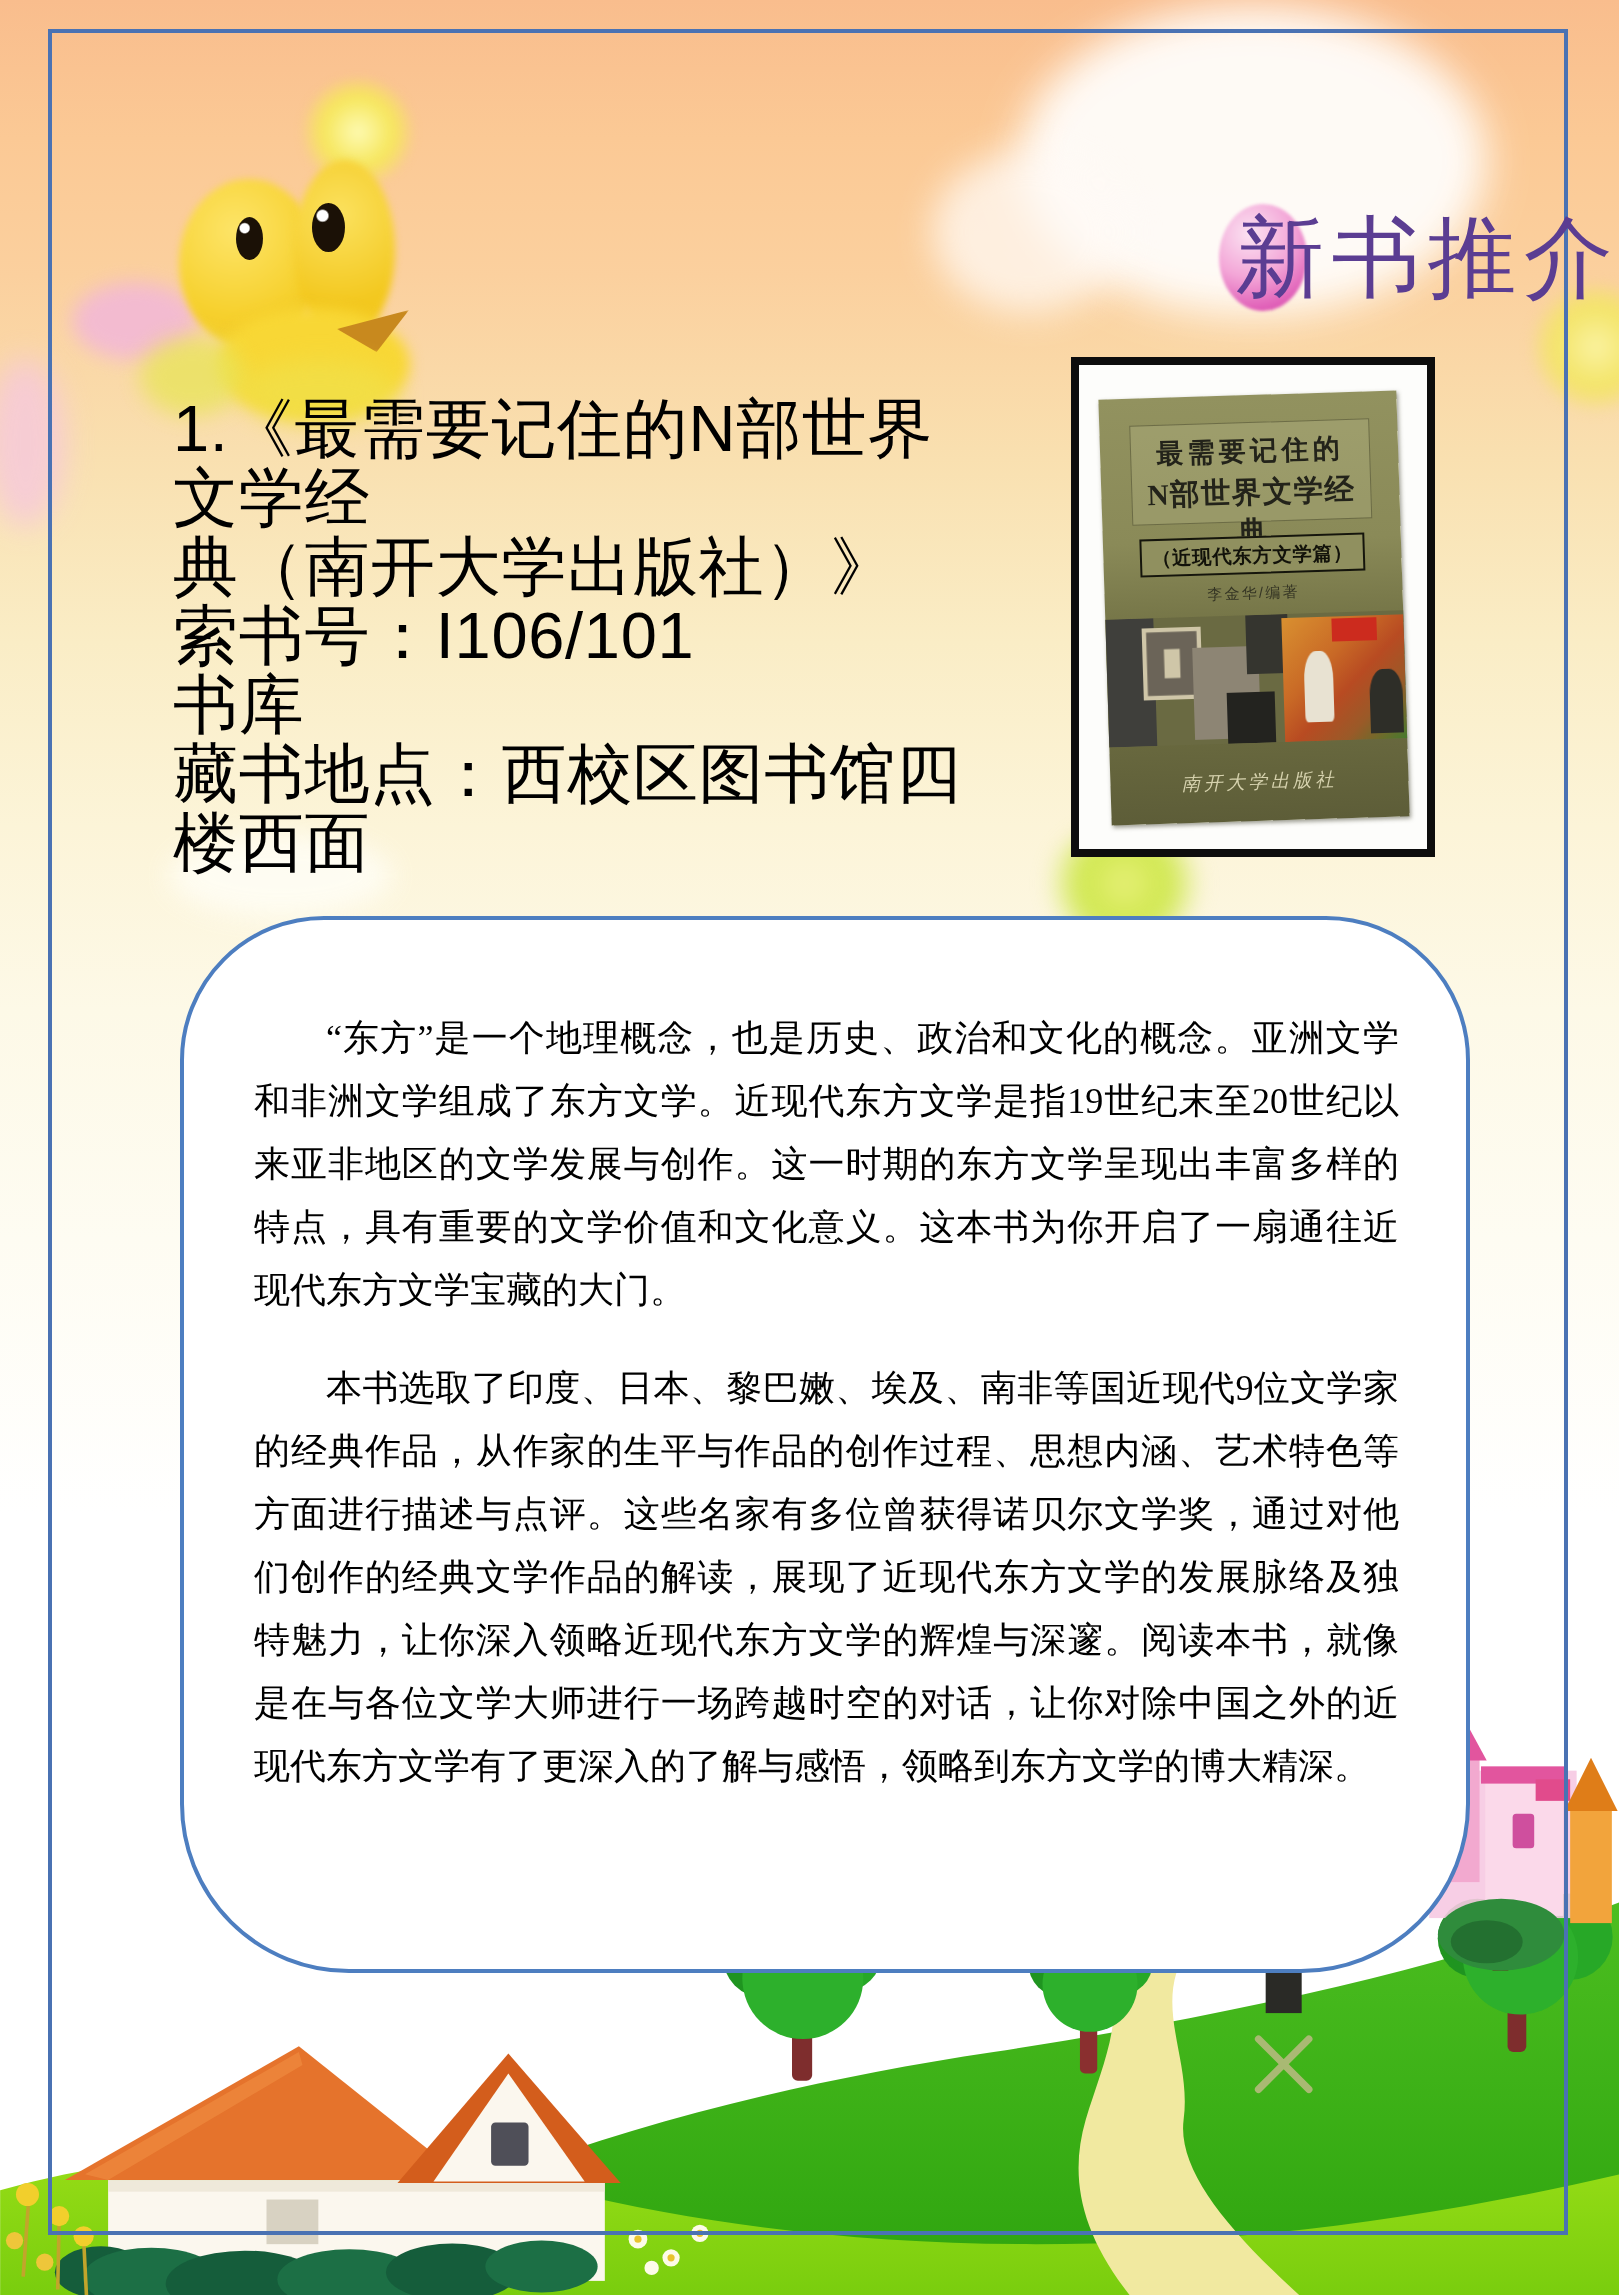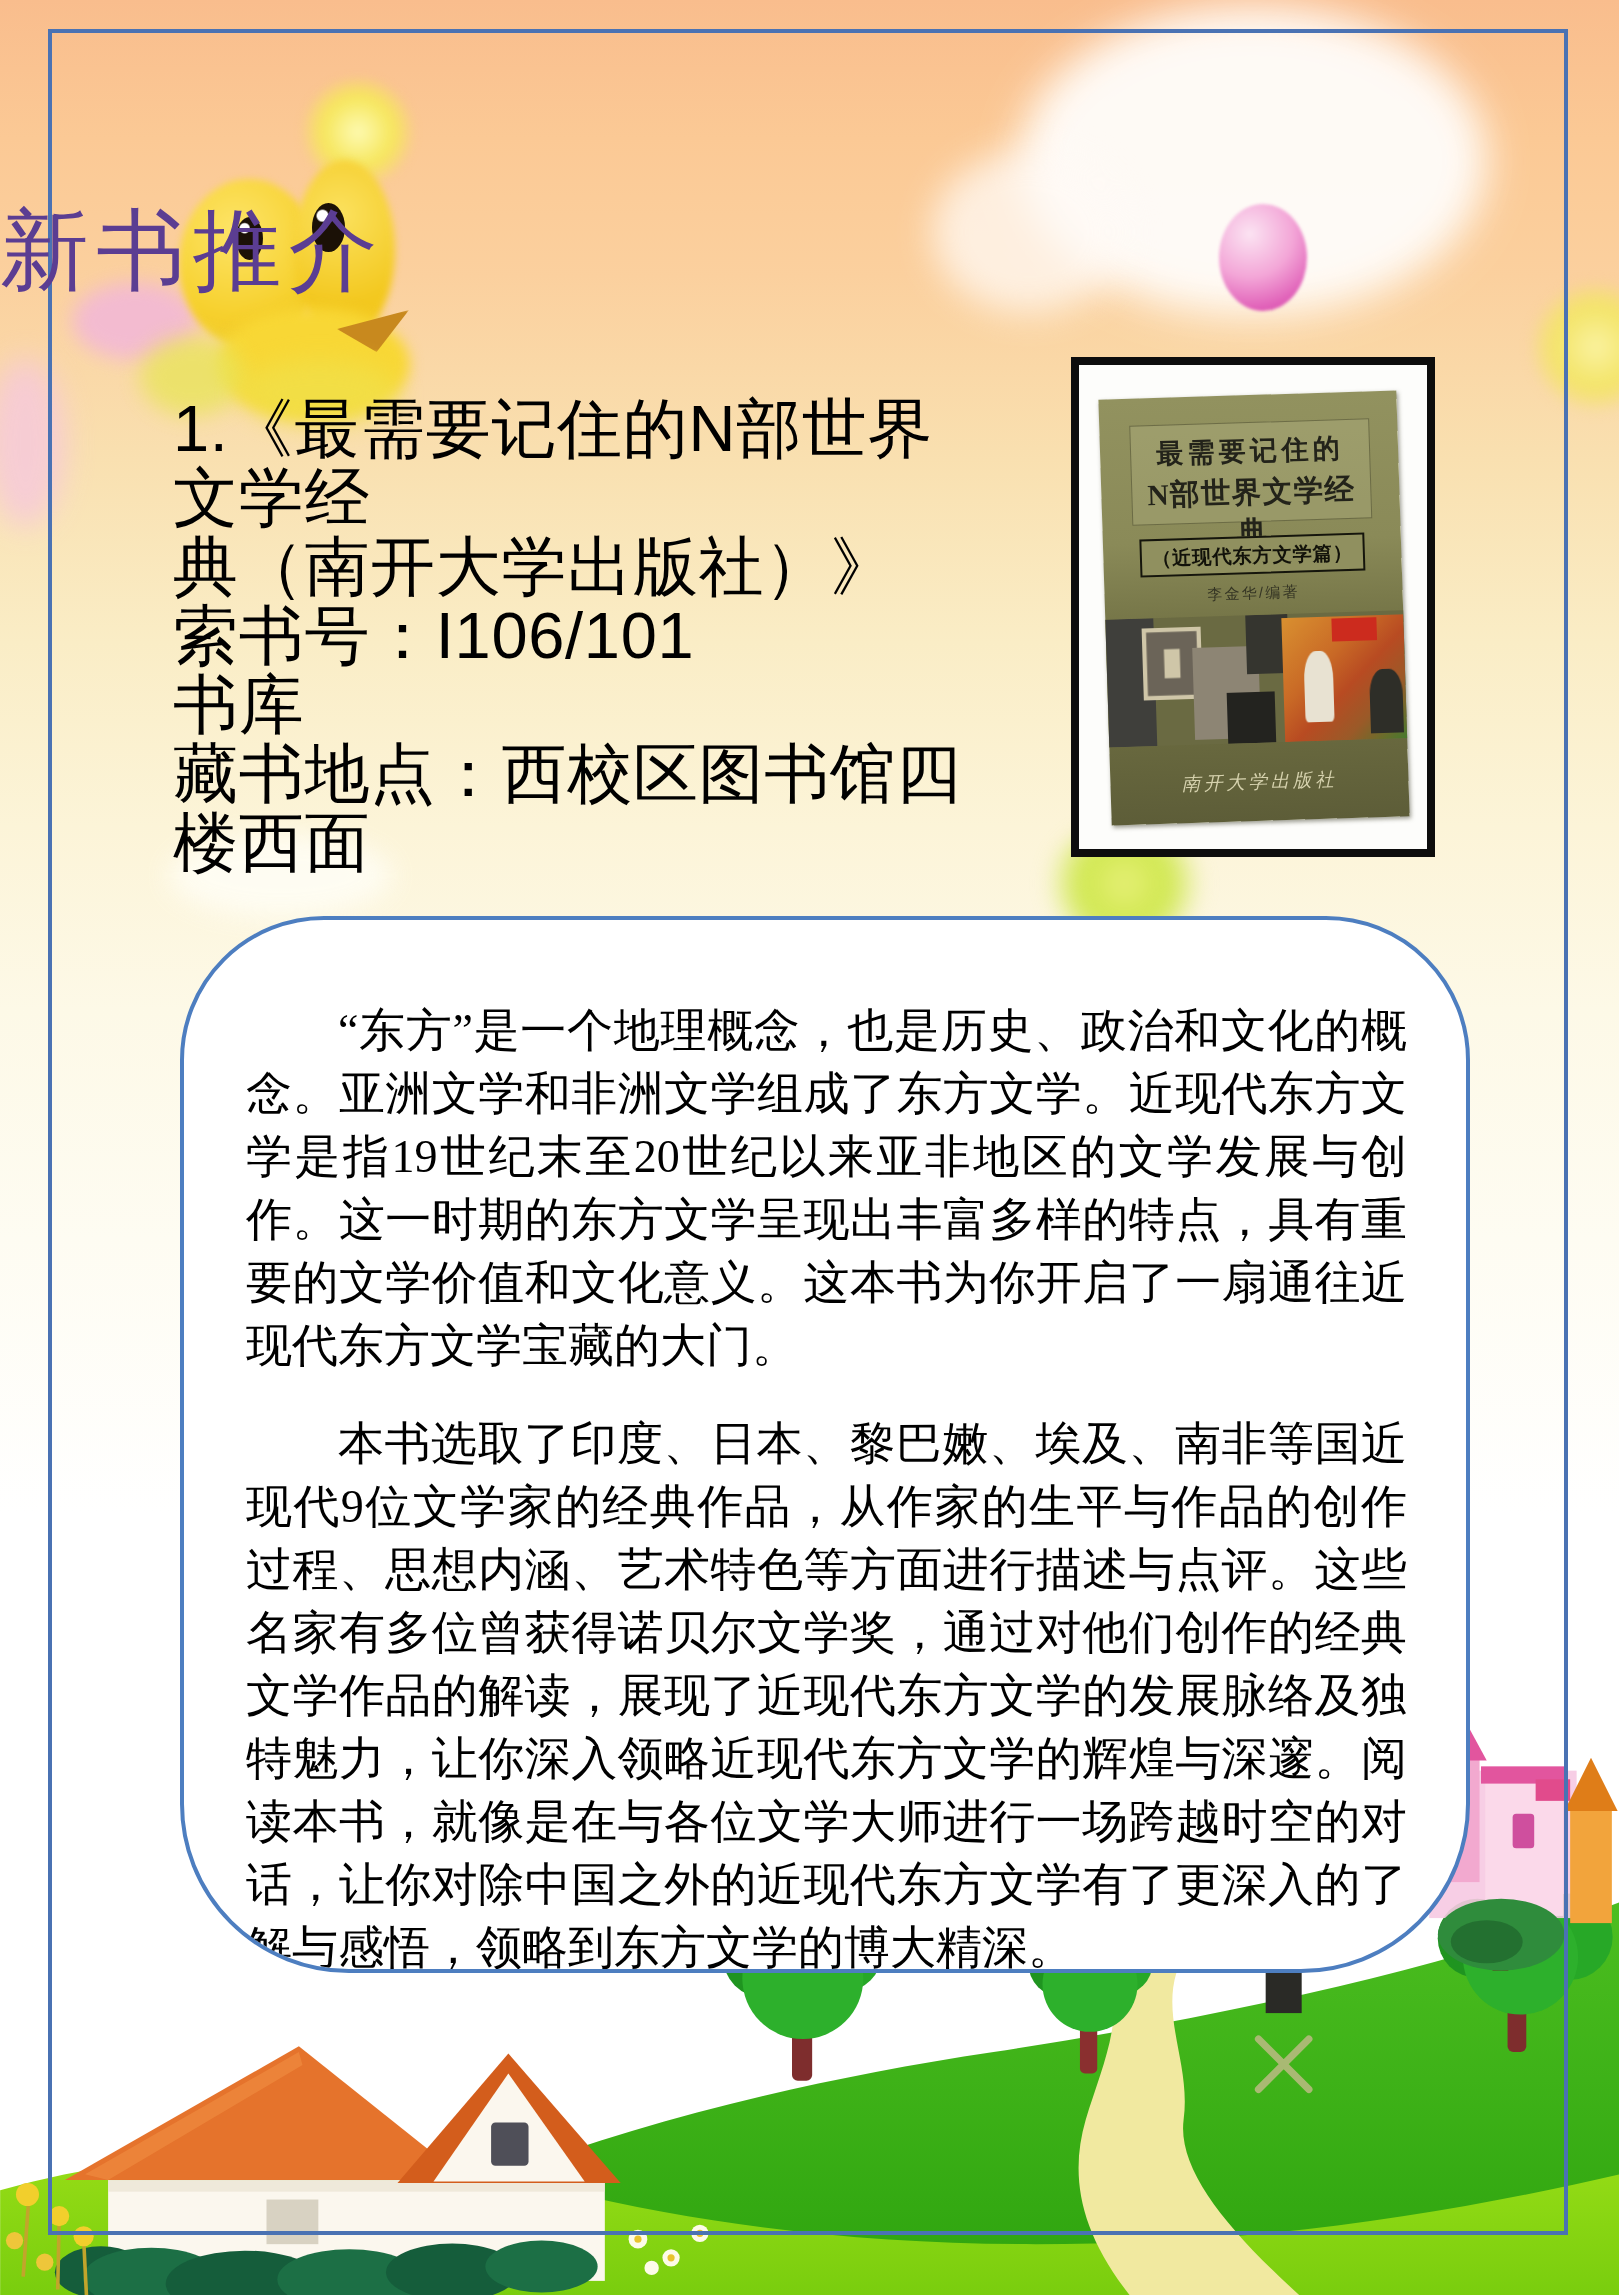--- a/index.html
+++ b/index.html
@@ -10,22 +10,22 @@
           #faedc6 28%, #fcf4d8 36%, #fdf9e7 44%, #fefcf2 54%,
           #ffffff 66%, #ffffff 100%);}
   .abs{position:absolute;}
   
   .blob{position:absolute;border-radius:50%;}
   .z1{z-index:1;} .z2{z-index:2;}
   
   .frame{position:absolute;left:48px;top:29px;width:1512px;height:2198px;
          border:4.3px solid #4a72b3;z-index:3;}
   
-  .title{position:absolute;left:0;top:207px;width:1620px;text-align:left;
-         font-family:Liberation Mono, monospace;font-size:89px;line-height:101px;
+  .title{position:absolute;left:0;top:207px;width:1620px;text-align:right;
+         font-family:Liberation Sans, sans-serif;font-size:89px;line-height:101px;
          color:#5b3d92;letter-spacing:7.2px;z-index:4;}
   
   .info{position:absolute;left:173px;top:394px;width:806px;z-index:4;
         font-size:65px;line-height:69px;color:#000;letter-spacing:0.7px;}
   .info span{display:block;}
   
   .photo{position:absolute;left:1071px;top:357px;width:348px;height:484px;
          background:#fdfdfb;border:8.6px solid #0d0d0d;z-index:4;}
   .book{position:absolute;left:26px;top:30px;width:298px;height:426px;
         transform:rotate(-1.8deg);
@@ -45,22 +45,22 @@
         background:#6a6a42;overflow:hidden;}
   .collage div{position:absolute;filter:blur(0.7px);}
   .pub{position:absolute;left:0;top:374px;width:100%;text-align:center;
         font-family:"Liberation Serif",serif;font-style:italic;
         font-size:18.7px;color:#d6d2ae;letter-spacing:3.6px;}
   
   .bubble{position:absolute;left:180px;top:916px;width:1290px;height:1057px;
         box-sizing:border-box;background:#ffffff;border:4.3px solid #4d7ec0;
         border-radius:144px 144px 169px 169px;z-index:4;overflow:hidden;
         padding:79px 59px 29px 62px;}
-  .bubble p{margin:0;text-indent:2em;font-family:"Liberation Serif",serif;
-        font-size:46px;line-height:63px;color:#000;text-align:justify;}
+  .bubble p{margin:8px;text-indent:2em;font-family:"Liberation Serif",serif;
+        font-size:36px;line-height:63px;color:#000;text-align:justify;}
   .bubble p + p{margin-top:35px;}
   
   .eye{background:radial-gradient(circle at 32% 26%, #fff 0 12%, #1b1106 16%);}
 </style>
 </head>
 <body>
 
 <div class="page">
 
   <div class="blob z1" style="left:302px;top:78px;width:112px;height:108px;filter:blur(5px);

